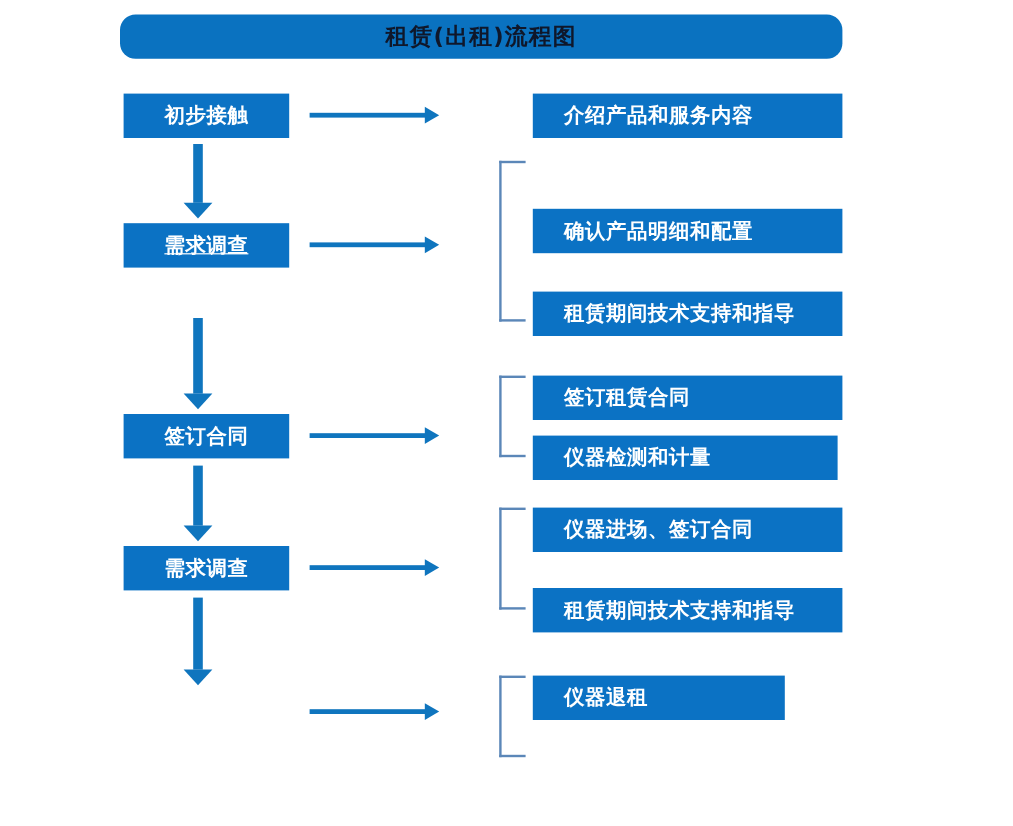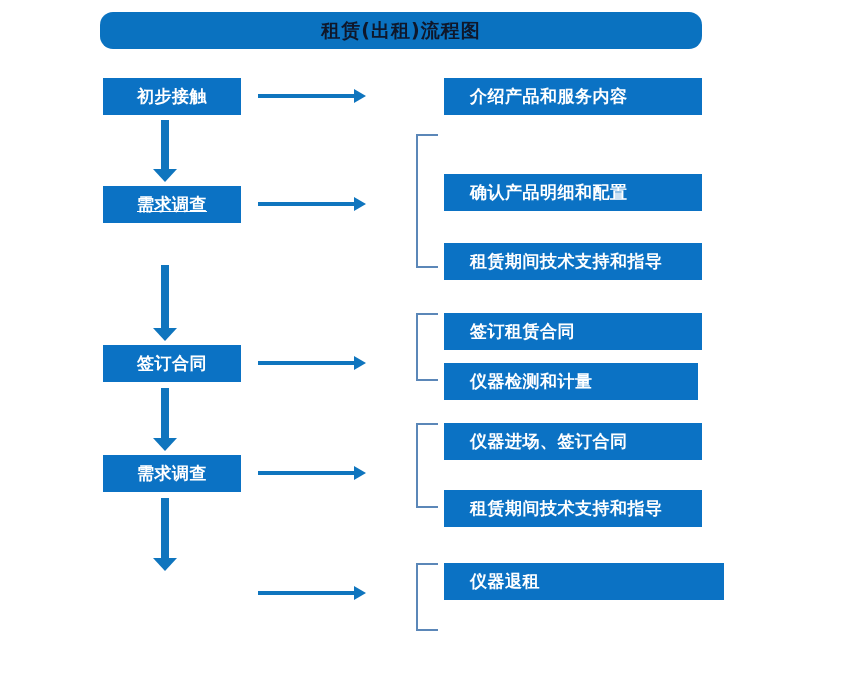--- a/index.html
+++ b/index.html
@@ -166,15 +166,15 @@
   <div class="bracket" style="left:416px; top:423px; height:85px;"></div>
   <div class="bracket" style="left:416px; top:563px; height:68px;"></div>
 
   <div class="box box-right" style="top:78px;  width:258px;">介绍产品和服务内容</div>
   <div class="box box-right" style="top:148px; width:258px;margin-top:26px;">确认产品明细和配置</div>
   <div class="box box-right" style="top:243px; width:258px;">租赁期间技术支持和指导</div>
   <div class="box box-right" style="top:313px; width:258px;">签订租赁合同</div>
   <div class="box box-right" style="top:363px; width:254px;">仪器检测和计量</div>
   <div class="box box-right" style="top:423px; width:258px;">仪器进场、签订合同</div>
   <div class="box box-right" style="top:490px; width:258px;">租赁期间技术支持和指导</div>
-  <div class="box box-right" style="top:563px; width:280px;">仪器退租</div>
+  <div class="box box-right" style="top:563px; width:210px;">仪器退租</div>
 
 </div>
 
 </body></html>

